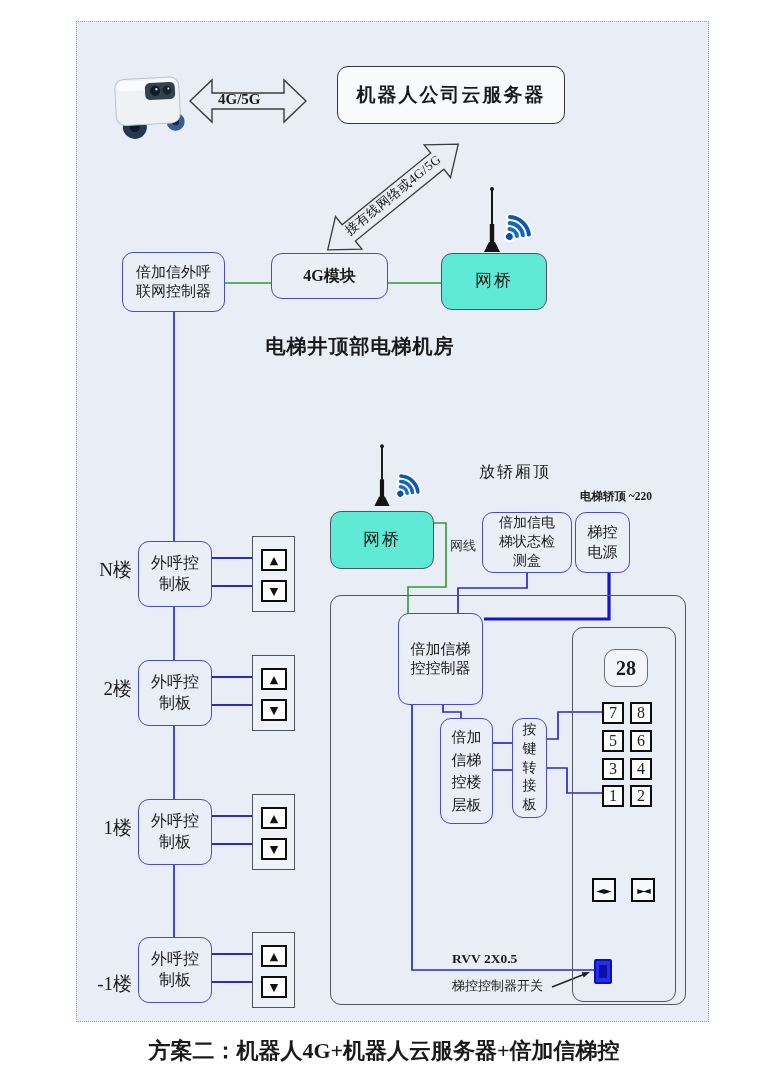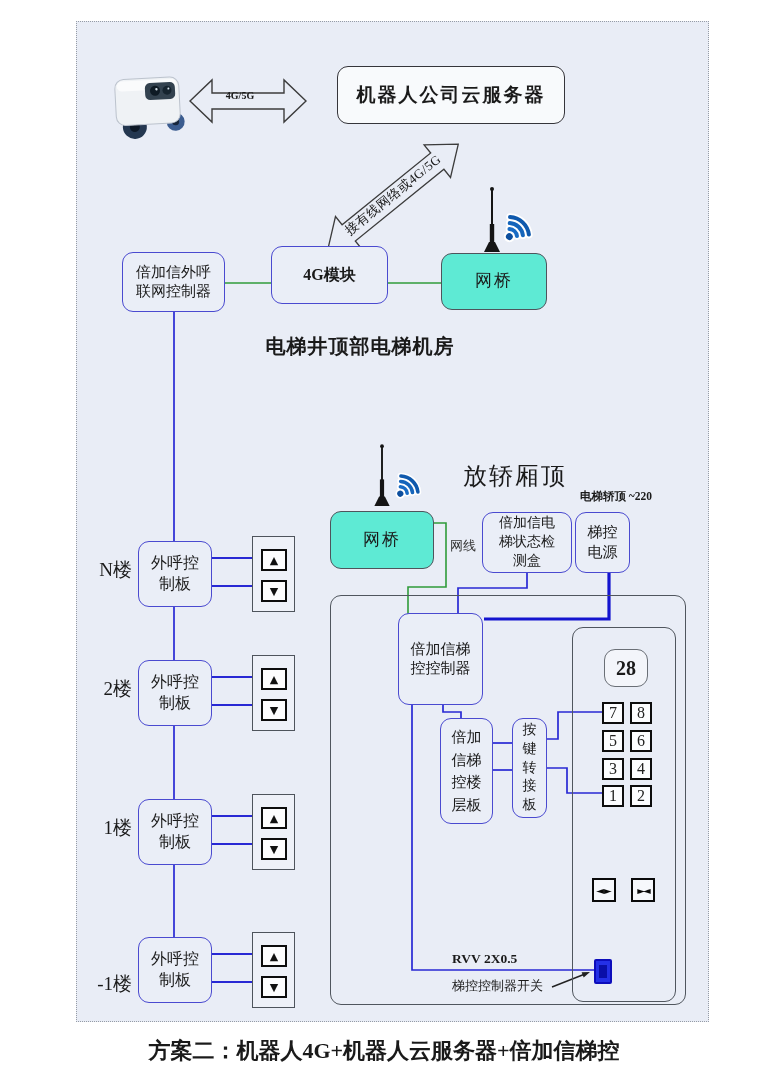--- a/index.html
+++ b/index.html
@@ -133,36 +133,36 @@
       </g>
       <circle cx="0" cy="-0.5" r="3.4" fill="#0d4f9e"></circle>
     </g>
 
     <g>
       <line x1="552" y1="987" x2="585" y2="974" stroke="#222" stroke-width="1.4"></line>
       <polygon points="590,972 583.7,977.5 581.6,972.3" fill="#222"></polygon>
     </g>
   </svg>
 
-  <div class="lbl" style="left:210px;top:90px;width:60px;text-align:center;font-weight:bold;font-size:10px;">4G/5G</div>
+  <div class="lbl" style="left:218px;top:90px;width:60px;text-align:left;font-weight:bold;font-size:15px;">4G/5G</div>
 
   <div class="box" style="left:337px;top:66px;width:228px;height:58px;border:1.6px solid #35353a;background:#f8fafc;font-weight:bold;font-size:19px;letter-spacing:2px;">机器人公司云服务器</div>
 
   <div class="lbl" style="left:316px;top:187px;width:154px;text-align:center;font-size:13px;letter-spacing:0.5px;transform:rotate(-39deg);">接有线网络或4G/5G</div>
 
   <div class="box b-blue" style="left:122px;top:252px;width:103px;height:60px;font-size:15px;">倍加信外呼
 联网控制器</div>
 
-  <div class="box b-blue" style="left:271px;top:246px;width:117px;height:58px;font-weight:bold;font-size:16px;">4G模块</div>
+  <div class="box b-blue" style="left:271px;top:253px;width:117px;height:46px;font-weight:bold;font-size:16px;">4G模块</div>
 
   <div class="box b-gray" style="left:441px;top:253px;width:106px;height:57px;font-size:17px;letter-spacing:2px;">网桥</div>
 
   <div class="lbl" style="left:235px;top:334px;width:250px;text-align:center;font-size:20px;font-weight:600;letter-spacing:1px;">电梯井顶部电梯机房</div>
 
-  <div class="lbl" style="left:450px;top:462px;width:130px;text-align:center;font-size:24px;letter-spacing:2px;">放轿厢顶</div>
+  <div class="lbl" style="left:450px;top:462px;width:130px;text-align:center;font-size:16px;letter-spacing:2px;">放轿厢顶</div>
 
   <div class="lbl" style="left:548px;top:490px;width:104px;text-align:right;font-size:11.5px;font-weight:bold;">电梯轿顶 ~220</div>
 
   <div class="box b-gray" style="left:330px;top:511px;width:104px;height:58px;font-size:17px;letter-spacing:2px;">网桥</div>
 
   <div class="lbl" style="left:450px;top:538px;width:30px;font-size:13px;color:#333;">网线</div>
 
   <div class="box b-blue" style="left:482px;top:512px;width:90px;height:61px;font-size:14px;line-height:1.35;">倍加信电
 梯状态检
 测盒</div>

